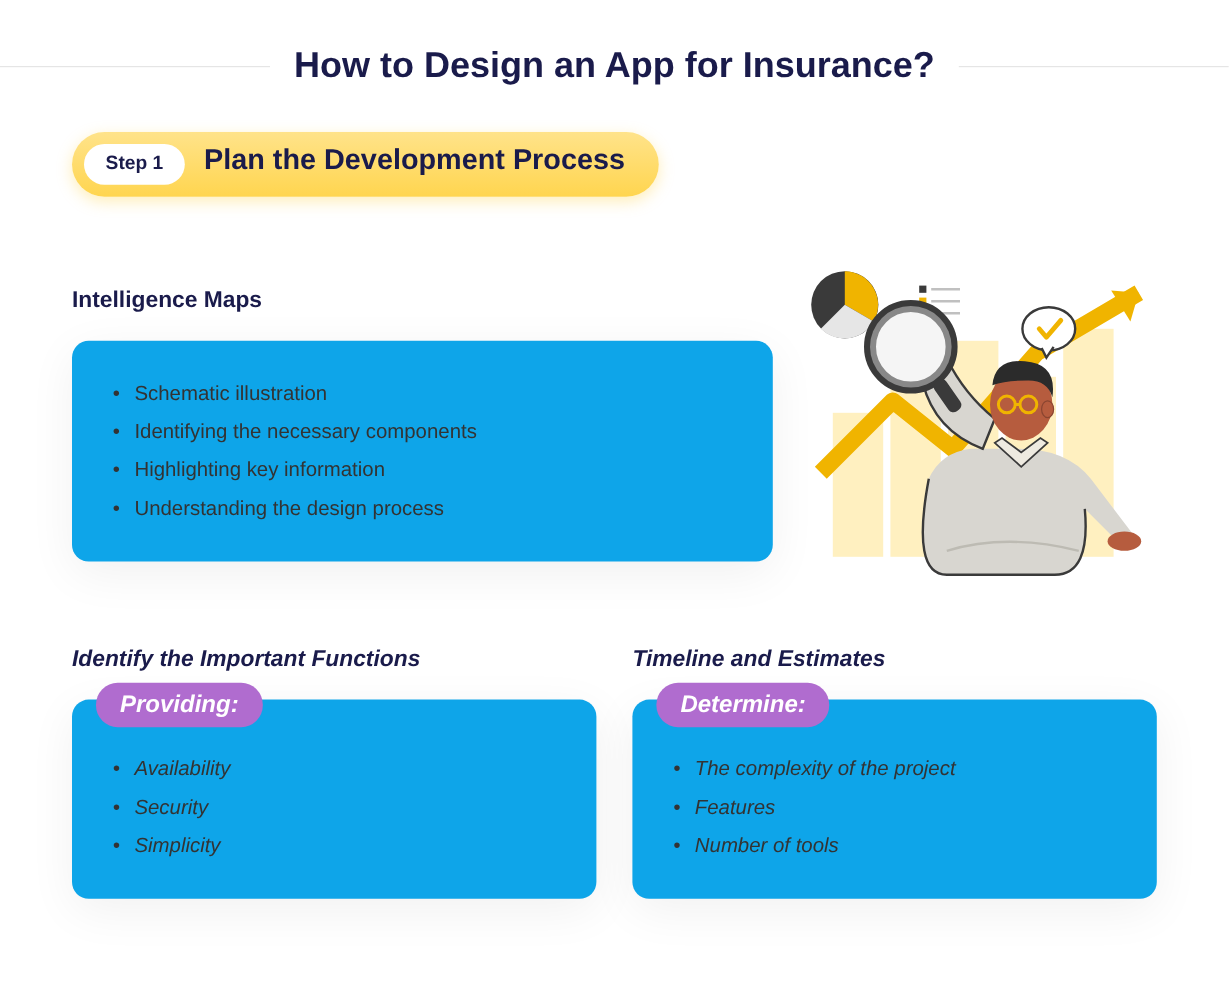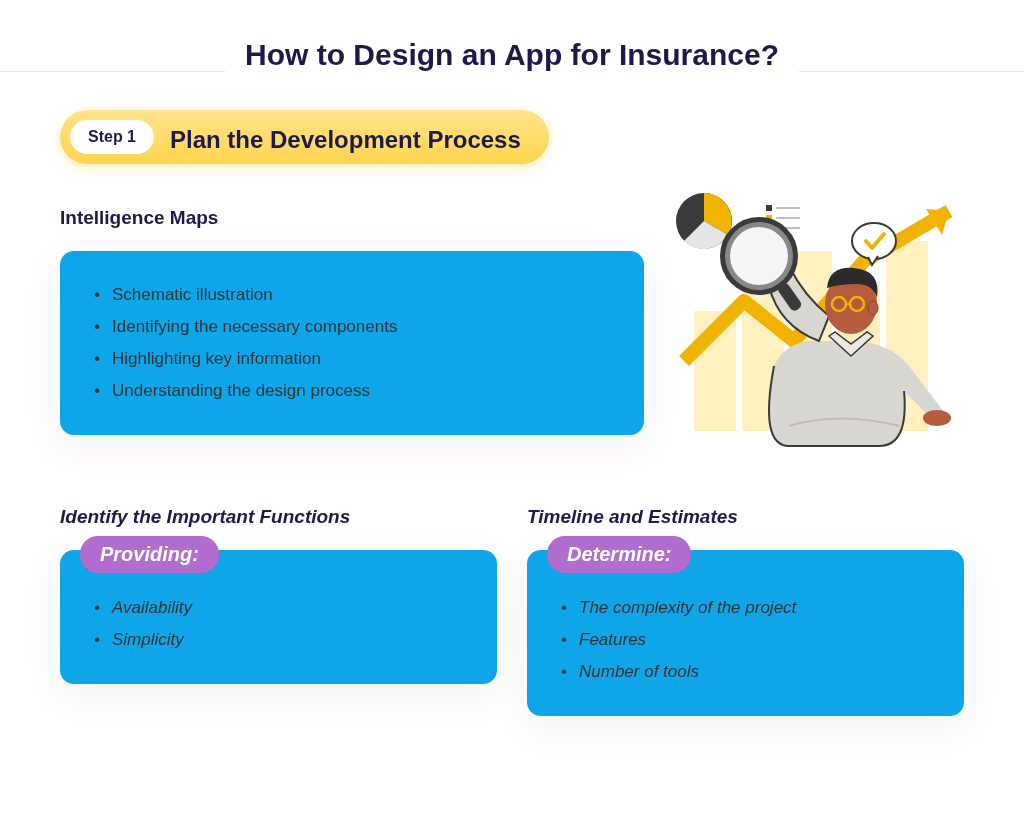--- a/index.html
+++ b/index.html
@@ -6,47 +6,47 @@
   body {
     width: 1024px;
     height: 828px;
     font-family: -apple-system, "Segoe UI", Helvetica, Arial, sans-serif;
     background: #ffffff;
     color: #1a1b4b;
     padding: 0;
   }
   .header-row {
     display: flex;
-    align-items: flex-end;
+    align-items: center;
     margin-top: 38px;
     margin-bottom: 38px;
   }
   .rule {
     flex: 1;
     height: 1px;
     background: #e5e5e5;
   }
   .page-title {
     font-size: 30px;
     font-weight: 700;
     color: #1a1b4b;
     padding: 0 20px;
     text-align: center;
   }
   .content {
     padding: 0 60px;
   }
   .step-pill {
     display: inline-flex;
-    align-items: flex-end;
+    align-items: flex-start;
     background: linear-gradient(180deg,#ffe38a 0%, #ffd54f 100%);
     border-radius: 28px;
     padding: 10px 28px 10px 10px;
     box-shadow: 0 4px 12px rgba(255,213,79,0.4);
-    margin-bottom: 27px;
+    margin-bottom: 60px;
   }
   .step-badge {
     background: #fff;
     border-radius: 20px;
     padding: 8px 18px;
     font-size: 16px;
     font-weight: 700;
     color: #1a1b4b;
     margin-right: 16px;
   }
@@ -212,20 +212,21 @@
     </div>
   </div>
 
   <div class="row-2">
     <div class="col">
       <div class="section-title">Identify the Important Functions</div>
       <div class="card">
         <div class="badge">Providing:</div>
         <ul class="bullets">
           <li>Availability</li>
+          <li>Security</li>
           <li>Simplicity</li>
         </ul>
       </div>
     </div>
     <div class="col">
       <div class="section-title">Timeline and Estimates</div>
       <div class="card">
         <div class="badge">Determine:</div>
         <ul class="bullets">
           <li>The complexity of the project</li>

